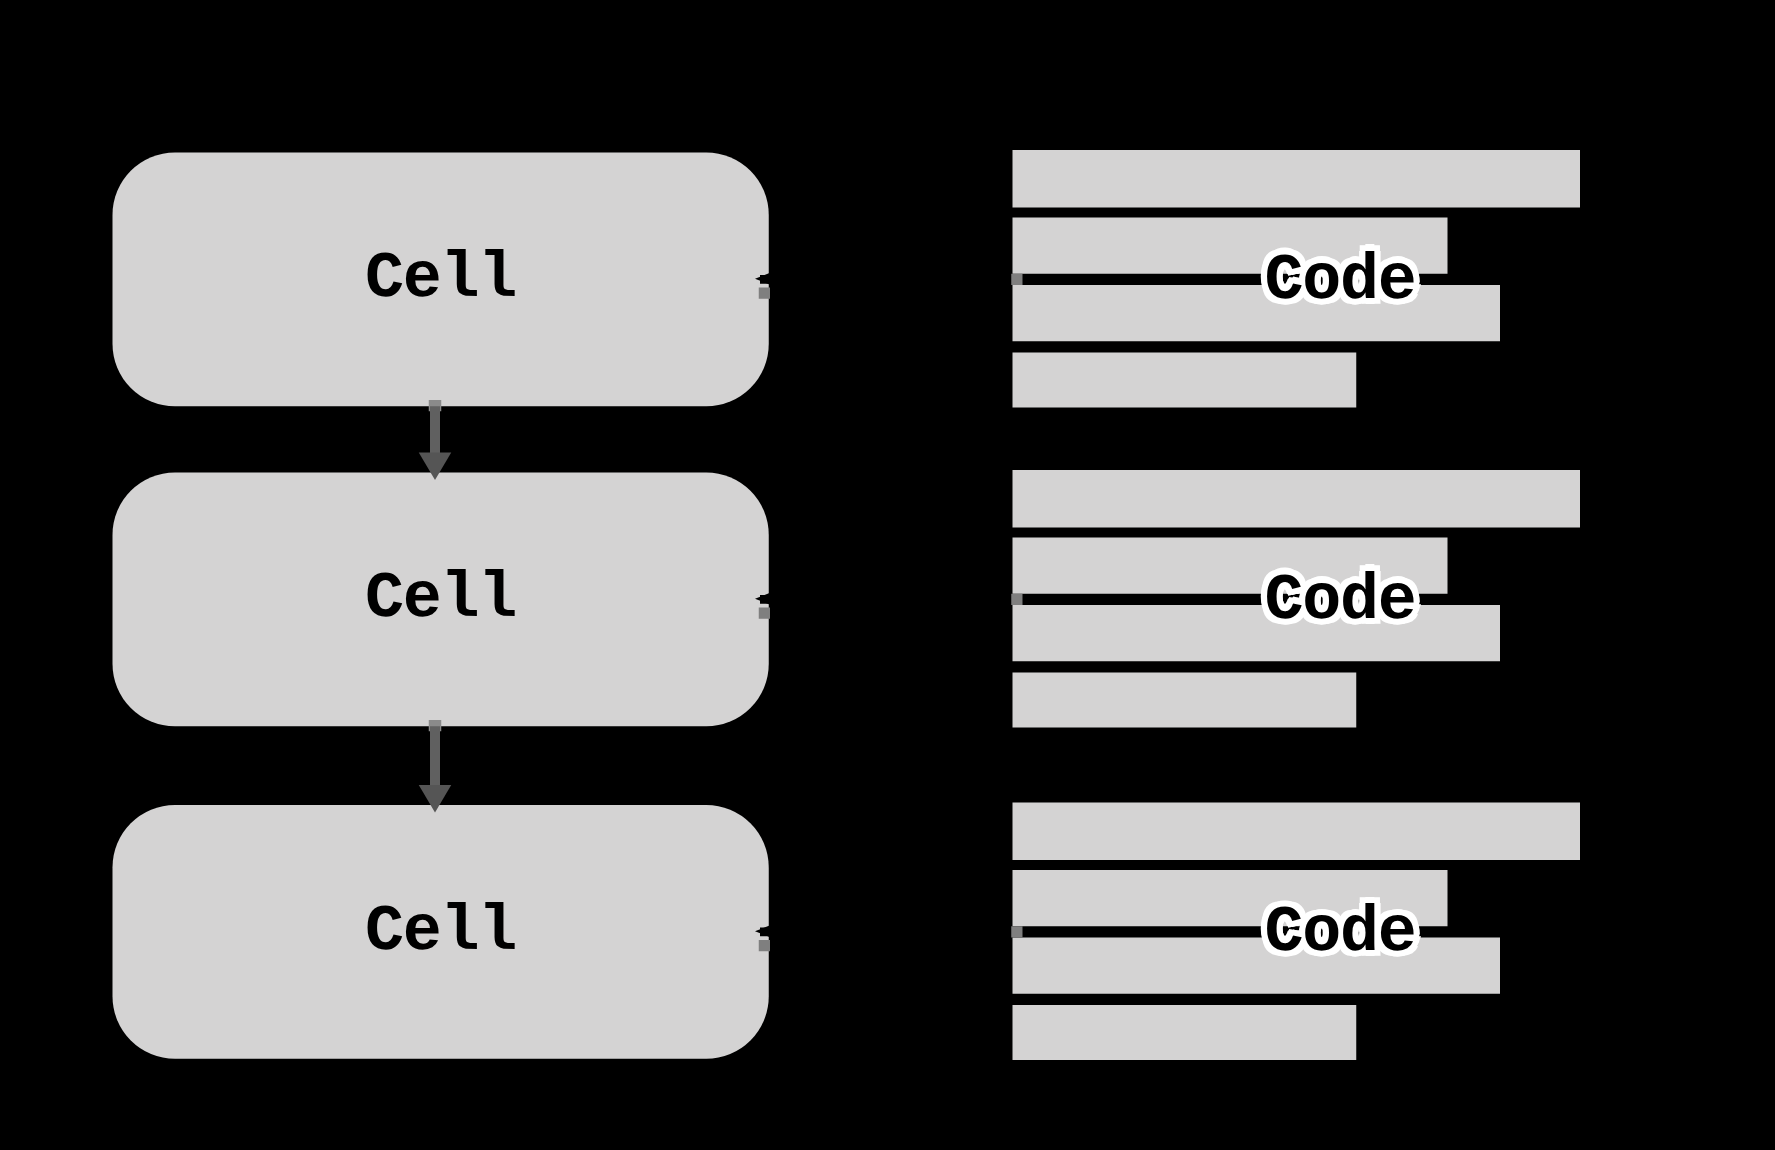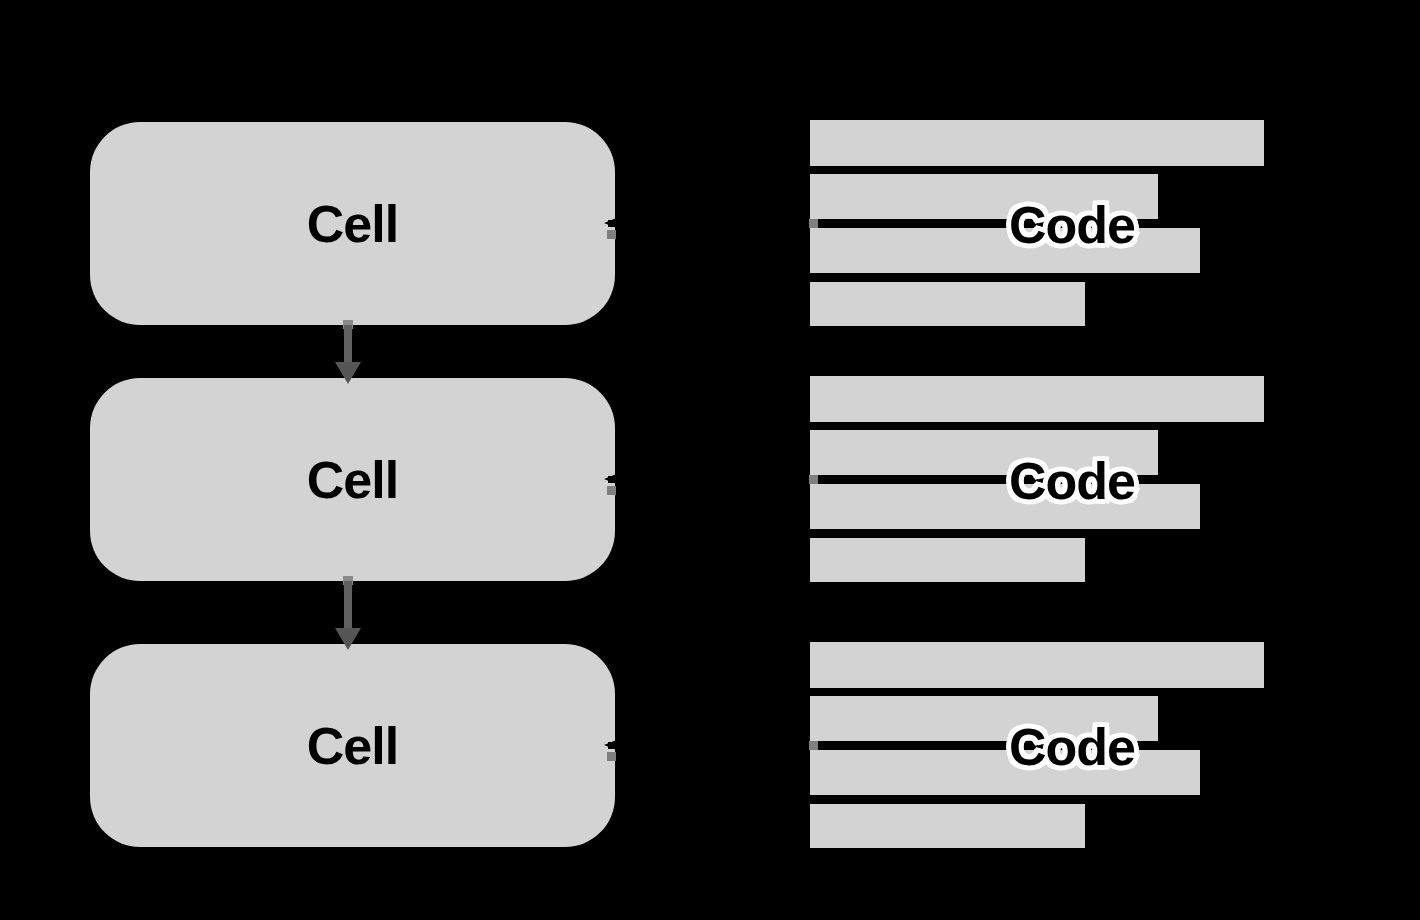--- a/index.html
+++ b/index.html
@@ -1,18 +1,18 @@
 <!DOCTYPE html>
 <html><head>
 <meta charset="utf-8">
 <style>
   html,body{margin:0;padding:0;background:#000;}
   .stage{
     position:relative;width:1264px;height:920px;background:#000;
-    overflow:hidden;font-family:Liberation Sans, sans-serif;
+    overflow:hidden;font-family:Liberation Mono, monospace;
   }
   
   .cell-node{
     position:absolute;left:90px;width:525px;height:203px;
     background:#d4d3d3;border-radius:50px;
     display:flex;align-items:center;justify-content:center;
   }
   .cell-node.c1{top:122px}
   .cell-node.c2{top:378px}
   .cell-node.c3{top:644px}

